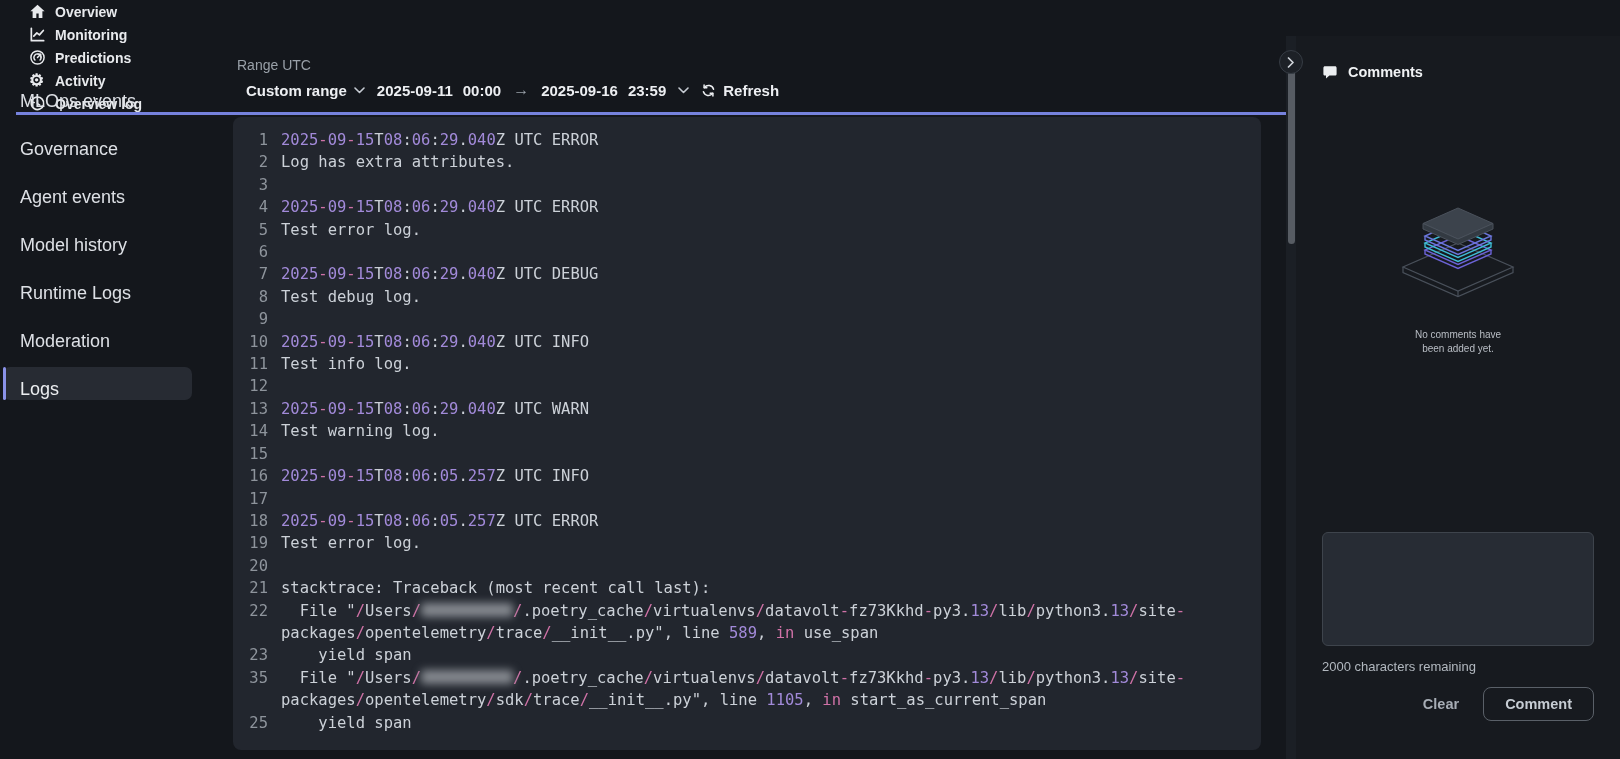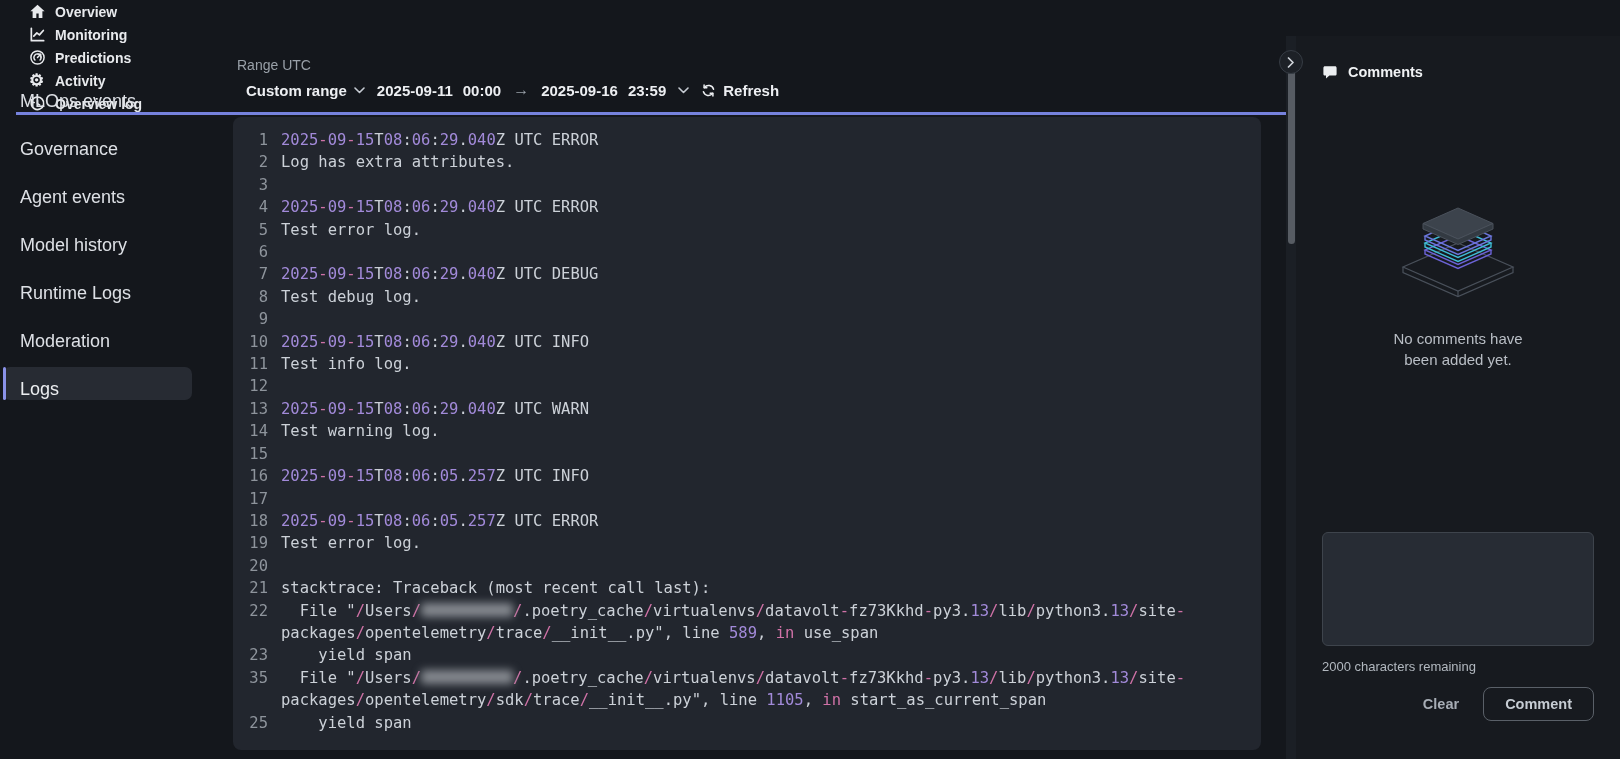--- a/index.html
+++ b/index.html
@@ -90,21 +90,21 @@
 
   
   .comments { width:324px; flex-shrink:0; display:flex; flex-direction:column;
     padding:0 26px 38px 26px; background:#171a1f; }
   .comments-header {
     margin-top:28px; display:flex; align-items:center; gap:10px;
     font-size:14.5px; font-weight:700; color:#f0f2f4;
   }
   .comments-header .ic { width:16px; height:16px; color:#eceef0; }
   .empty-state { margin-top:126px; display:flex; flex-direction:column; align-items:center; }
-  .empty-text { margin-top:24px; text-align:center; font-size:15px; line-height:1.4;
+  .empty-text { margin-top:24px; text-align:center; font-size:10px; line-height:1.4;
     color:#b9bec5; }
   .composer { margin-top:auto; display:flex; flex-direction:column; }
   .composer textarea {
     width:100%; height:114px; resize:none;
     background:#272c34; border:1px solid #3e444c; border-radius:6px;
     outline:none; color:#e4e7ea; font-family:"Liberation Sans", sans-serif;
     font-size:14px; padding:10px;
   }
   .remaining { margin-top:13px; font-size:13px; color:#b2b8bf; }
   .composer-actions { margin-top:13px; display:flex; justify-content:flex-end;

